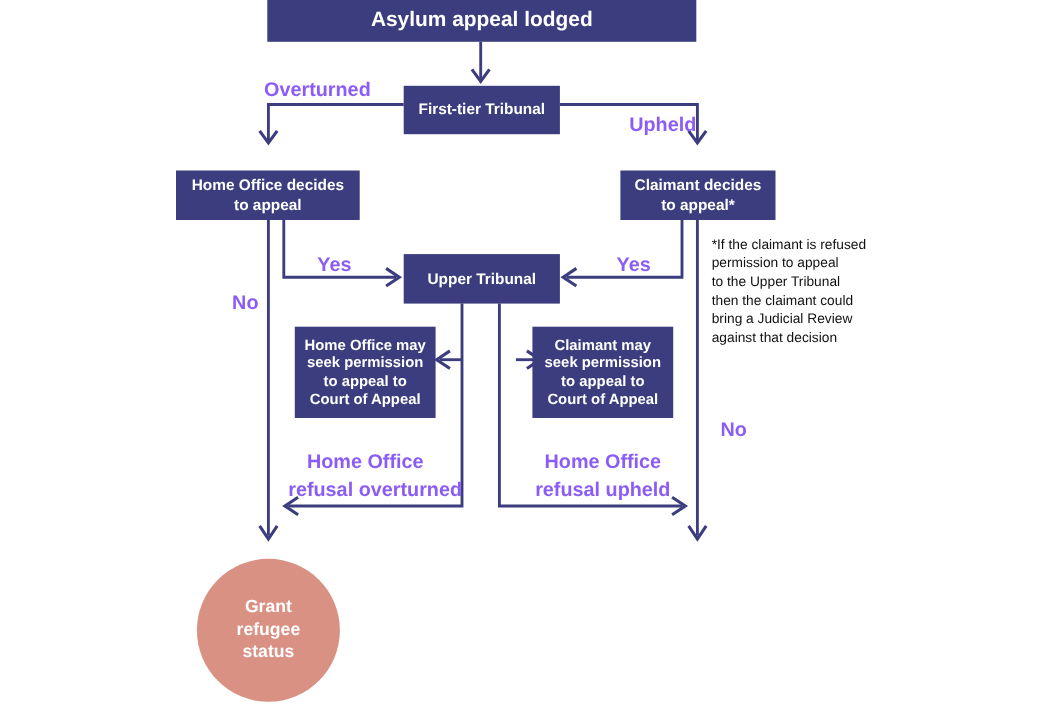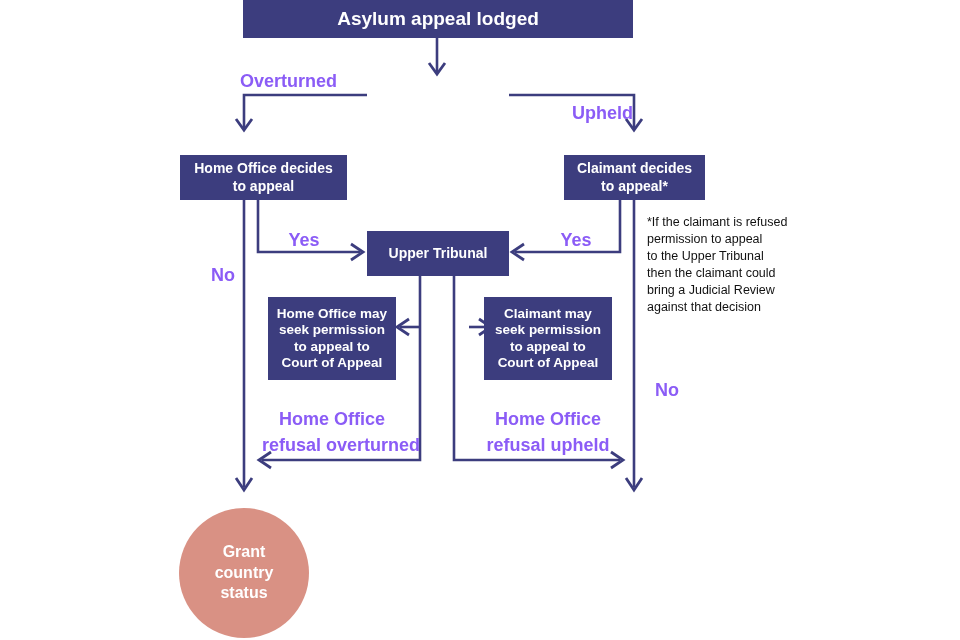--- a/index.html
+++ b/index.html
@@ -110,22 +110,25 @@
     <path class="ar" d="M611,452 L623,460 L611,468"></path>
 
     <path class="ln" d="M469,327 L488,327"></path>
     <path class="ar" d="M479,319 L491,327 L479,335"></path>
   </svg>
 
   <div class="node bold" style="left:243px;top:0px;width:390px;height:38px;font-size:19px;text-align:center;">
     <span>Asylum appeal lodged</span>
   </div>
 
+  <div class="node bold" style="left:367px;top:78px;width:142px;height:44px;font-size:14px;">
+    <span>First-tier Tribunal</span>
+  </div>
 
-  <div class="node bold" style="left:160px;top:155px;width:167px;height:45px;font-size:14px;white-space:pre-line;margin-left:20px;">
+  <div class="node bold" style="left:160px;top:155px;width:167px;height:45px;font-size:14px;white-space:pre-line;">
     <span>Home Office decides
 to appeal</span>
   </div>
 
   <div class="node bold" style="left:564px;top:155px;width:141px;height:45px;font-size:14px;white-space:pre-line;">
     <span>Claimant decides
 to appeal*</span>
   </div>
 
   <div class="node bold" style="left:367px;top:231px;width:142px;height:45px;font-size:14px;">
@@ -141,21 +144,21 @@
 
   <div class="node reg" style="left:484px;top:297px;width:128px;height:83px;font-size:13.5px;white-space:pre-line;">
     <span>Claimant may
 seek permission
 to appeal to
 Court of Appeal</span>
   </div>
 
   <div class="circle" style="left:179px;top:508px;width:130px;height:130px;font-size:16px;white-space:pre-line;">
     <span>Grant
-country
+refugee
 status</span>
   </div>
 
 
   <div class="elabel left" style="left:240px;top:68px;width:120px;">Overturned</div>
 
   <div class="elabel right" style="left:513px;top:68px;width:120px;margin-top:32px;">Upheld</div>
 
   <div class="elabel" style="left:276px;top:227px;width:56px;">Yes</div>
 

